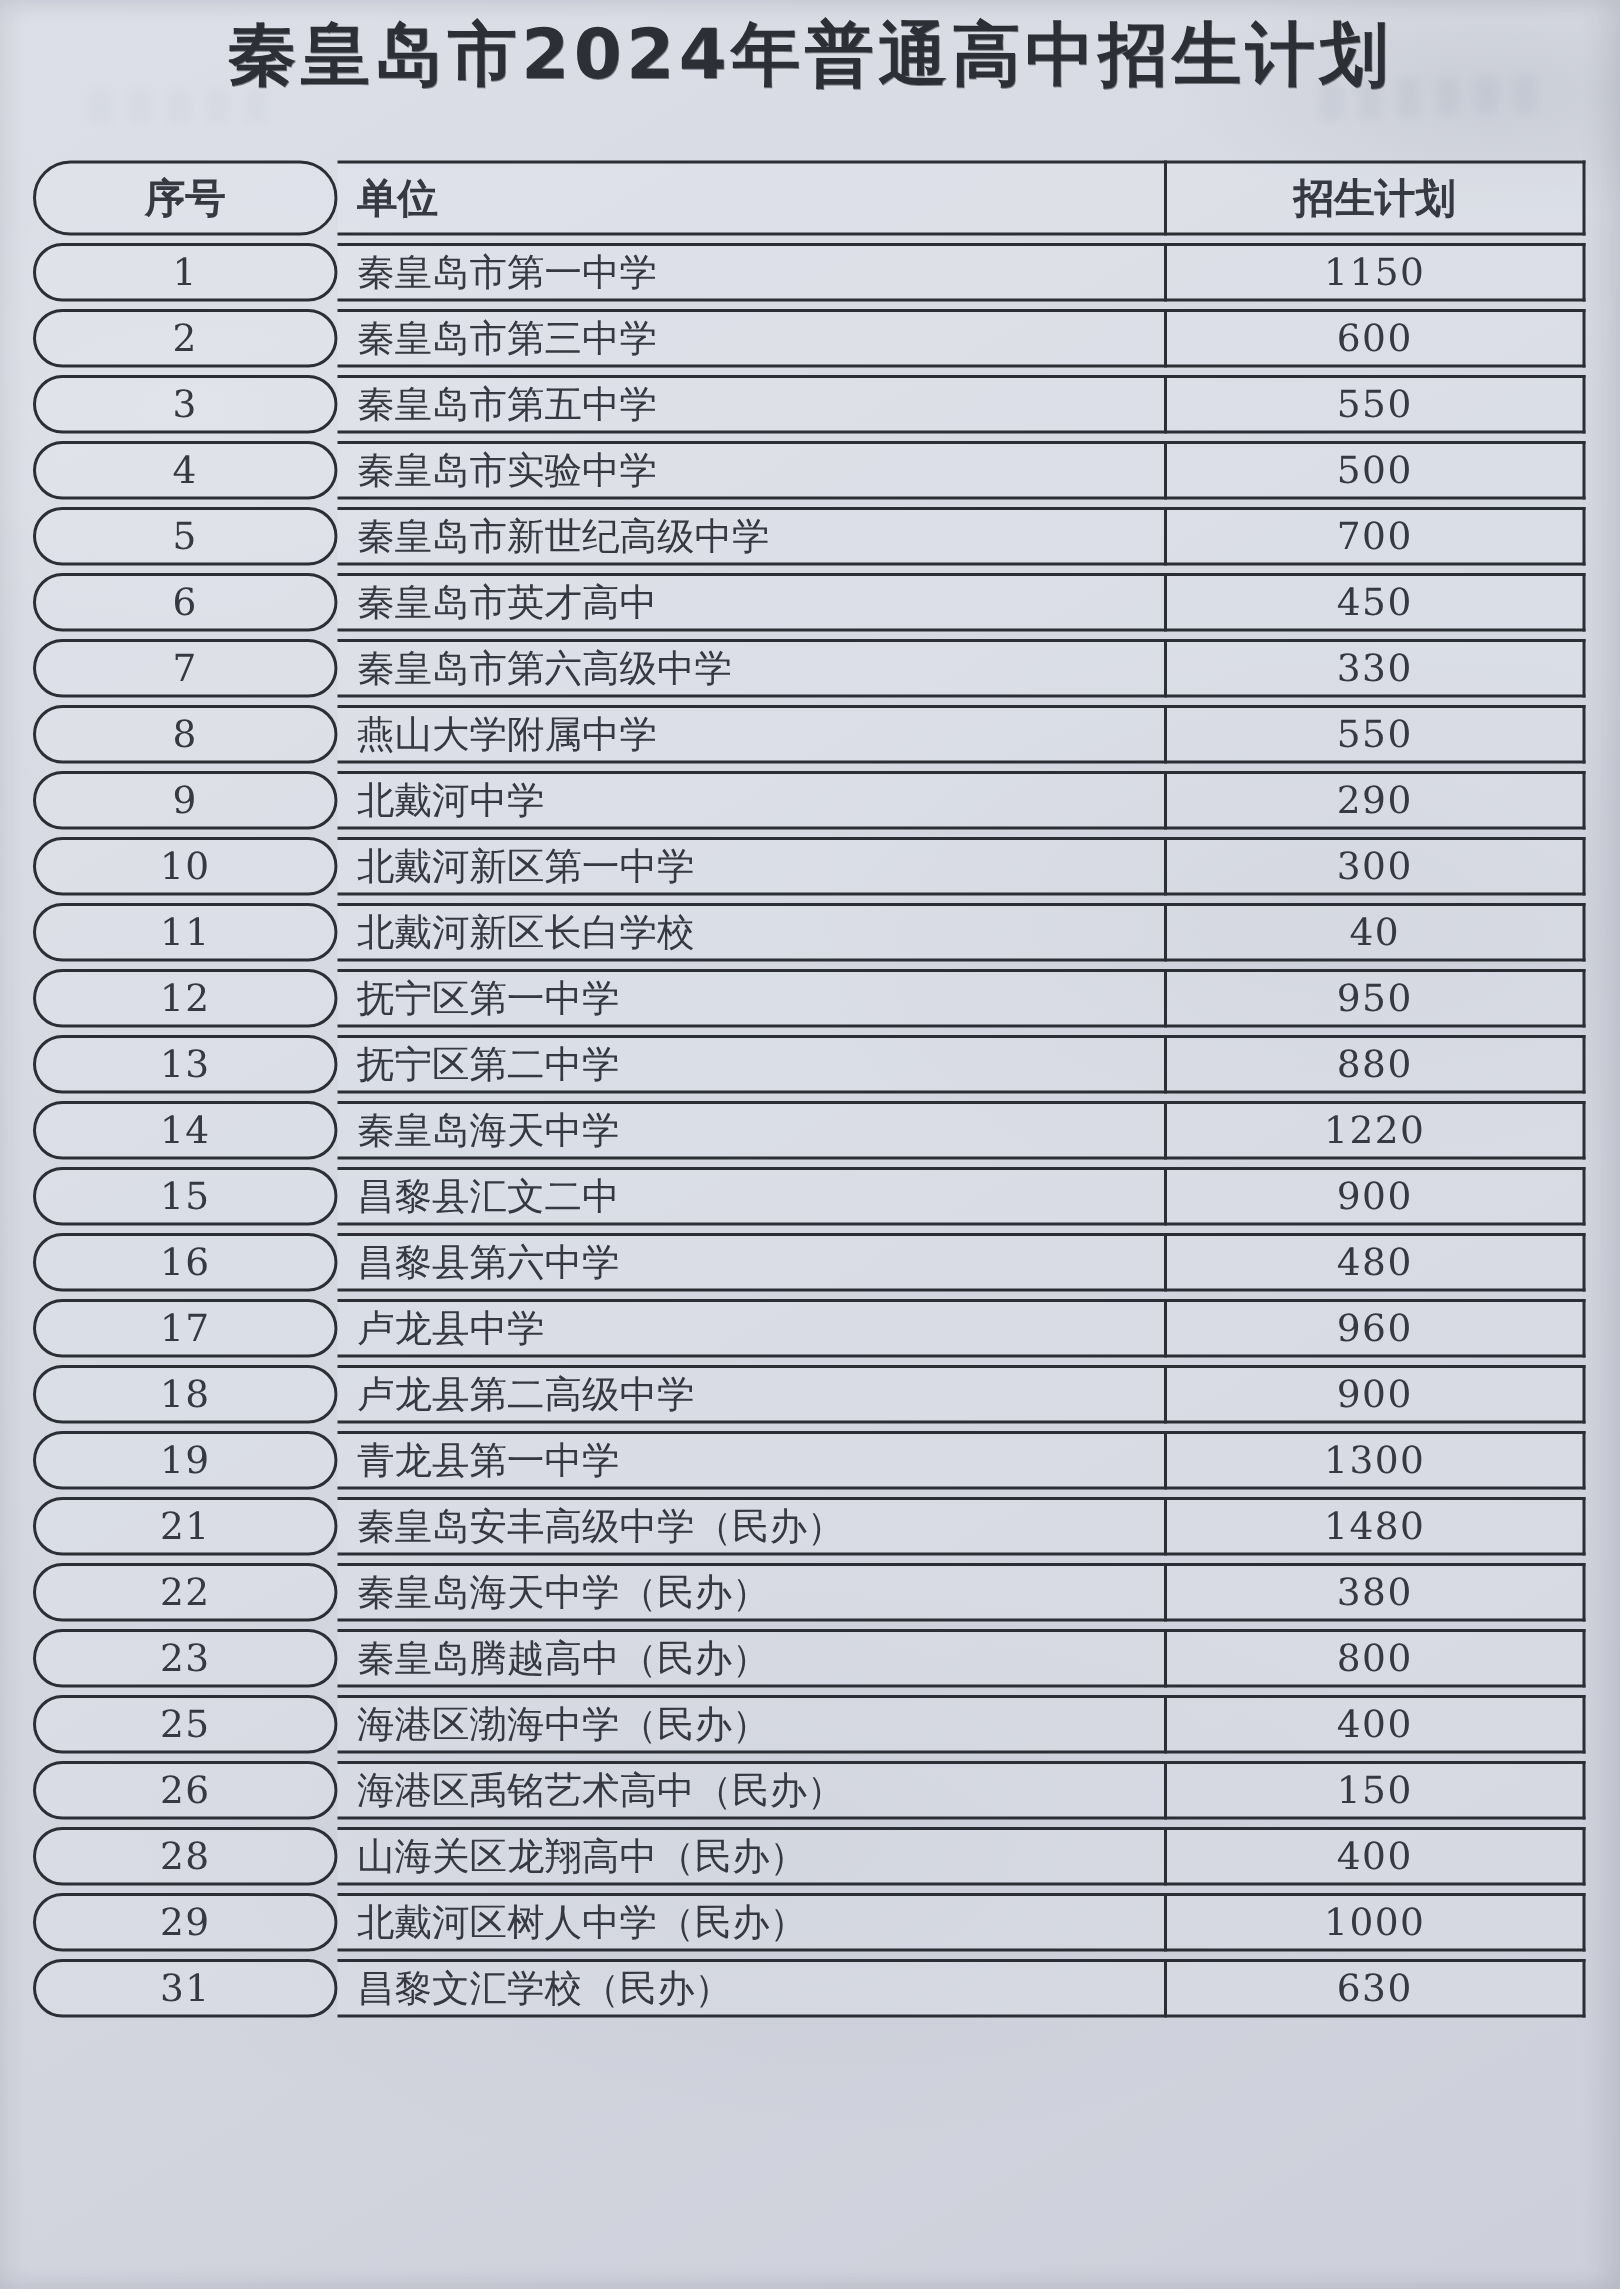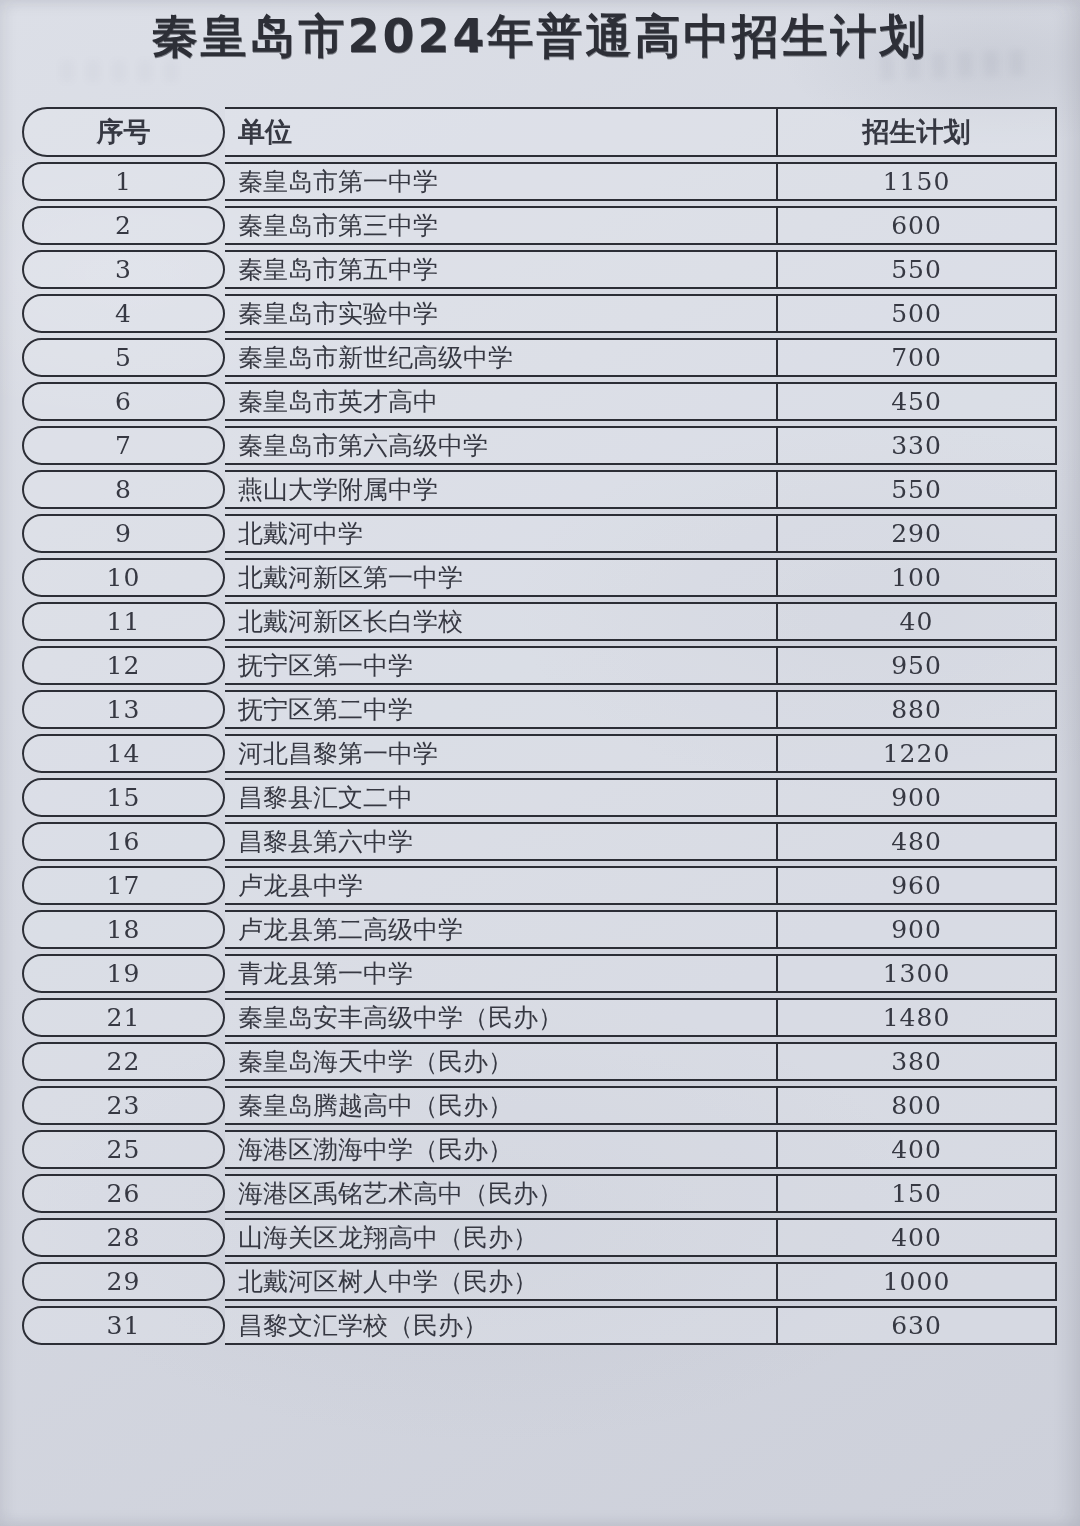--- a/index.html
+++ b/index.html
@@ -161,21 +161,21 @@
 
   <tr>
     <td class="a-center cell-no">9</td>
     <td class="a-left cell-unit">北戴河中学</td>
     <td class="a-center cell-plan">290</td>
   </tr>
 
   <tr>
     <td class="a-center cell-no">10</td>
     <td class="a-left cell-unit">北戴河新区第一中学</td>
-    <td class="a-center cell-plan">100</td>
+    <td class="a-center cell-plan">300</td>
   </tr>
 
   <tr>
     <td class="a-center cell-no">11</td>
     <td class="a-left cell-unit">北戴河新区长白学校</td>
     <td class="a-center cell-plan">40</td>
   </tr>
 
   <tr>
     <td class="a-center cell-no">12</td>
@@ -184,21 +184,21 @@
   </tr>
 
   <tr>
     <td class="a-center cell-no">13</td>
     <td class="a-left cell-unit">抚宁区第二中学</td>
     <td class="a-center cell-plan">880</td>
   </tr>
 
   <tr>
     <td class="a-center cell-no">14</td>
-    <td class="a-left cell-unit">河北昌黎第一中学</td>
+    <td class="a-left cell-unit">秦皇岛海天中学</td>
     <td class="a-center cell-plan">1220</td>
   </tr>
 
   <tr>
     <td class="a-center cell-no">15</td>
     <td class="a-left cell-unit">昌黎县汇文二中</td>
     <td class="a-center cell-plan">900</td>
   </tr>
 
   <tr>

